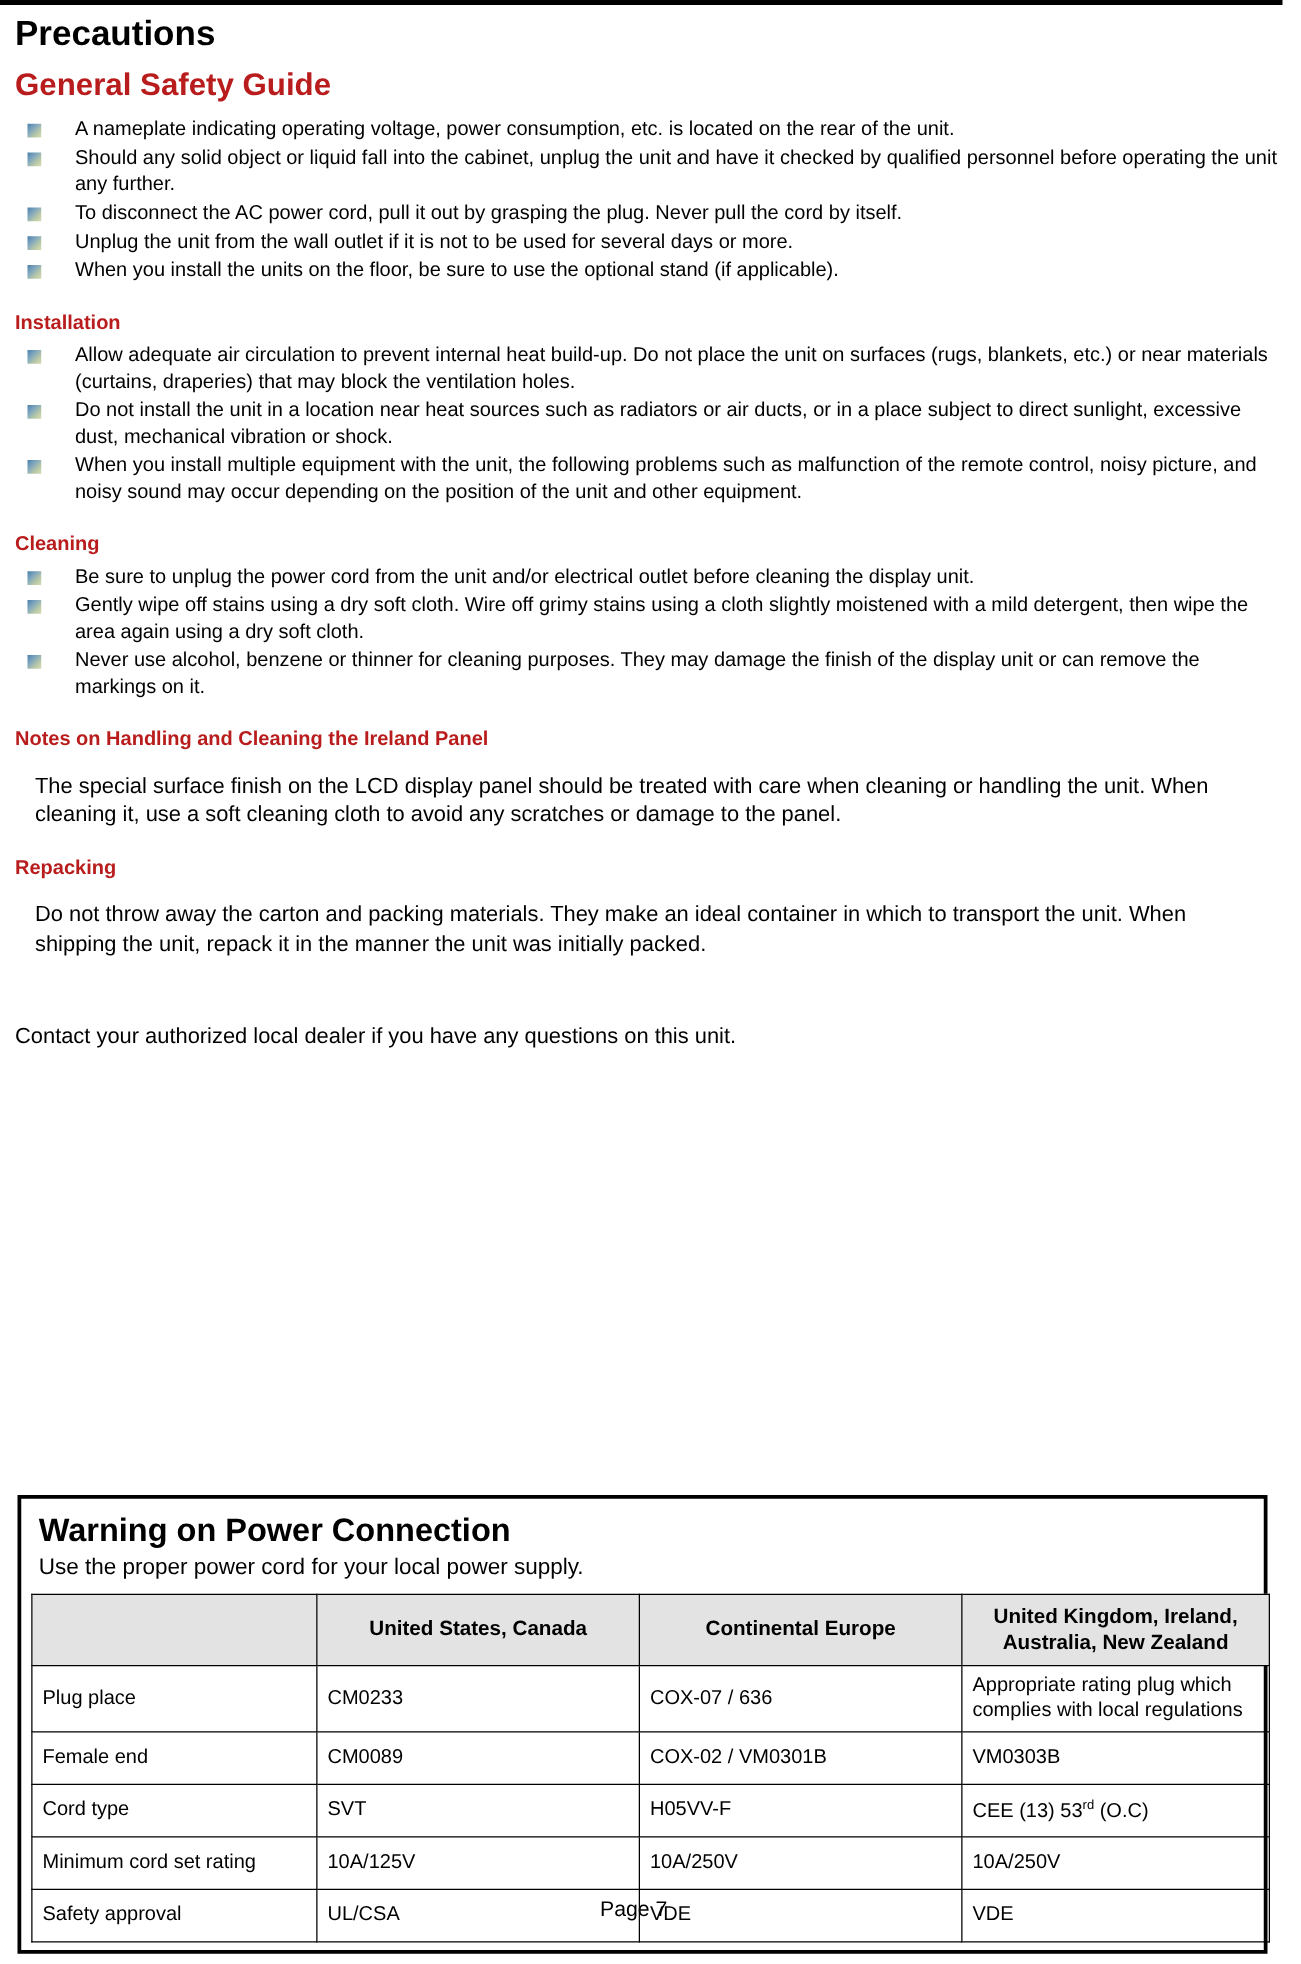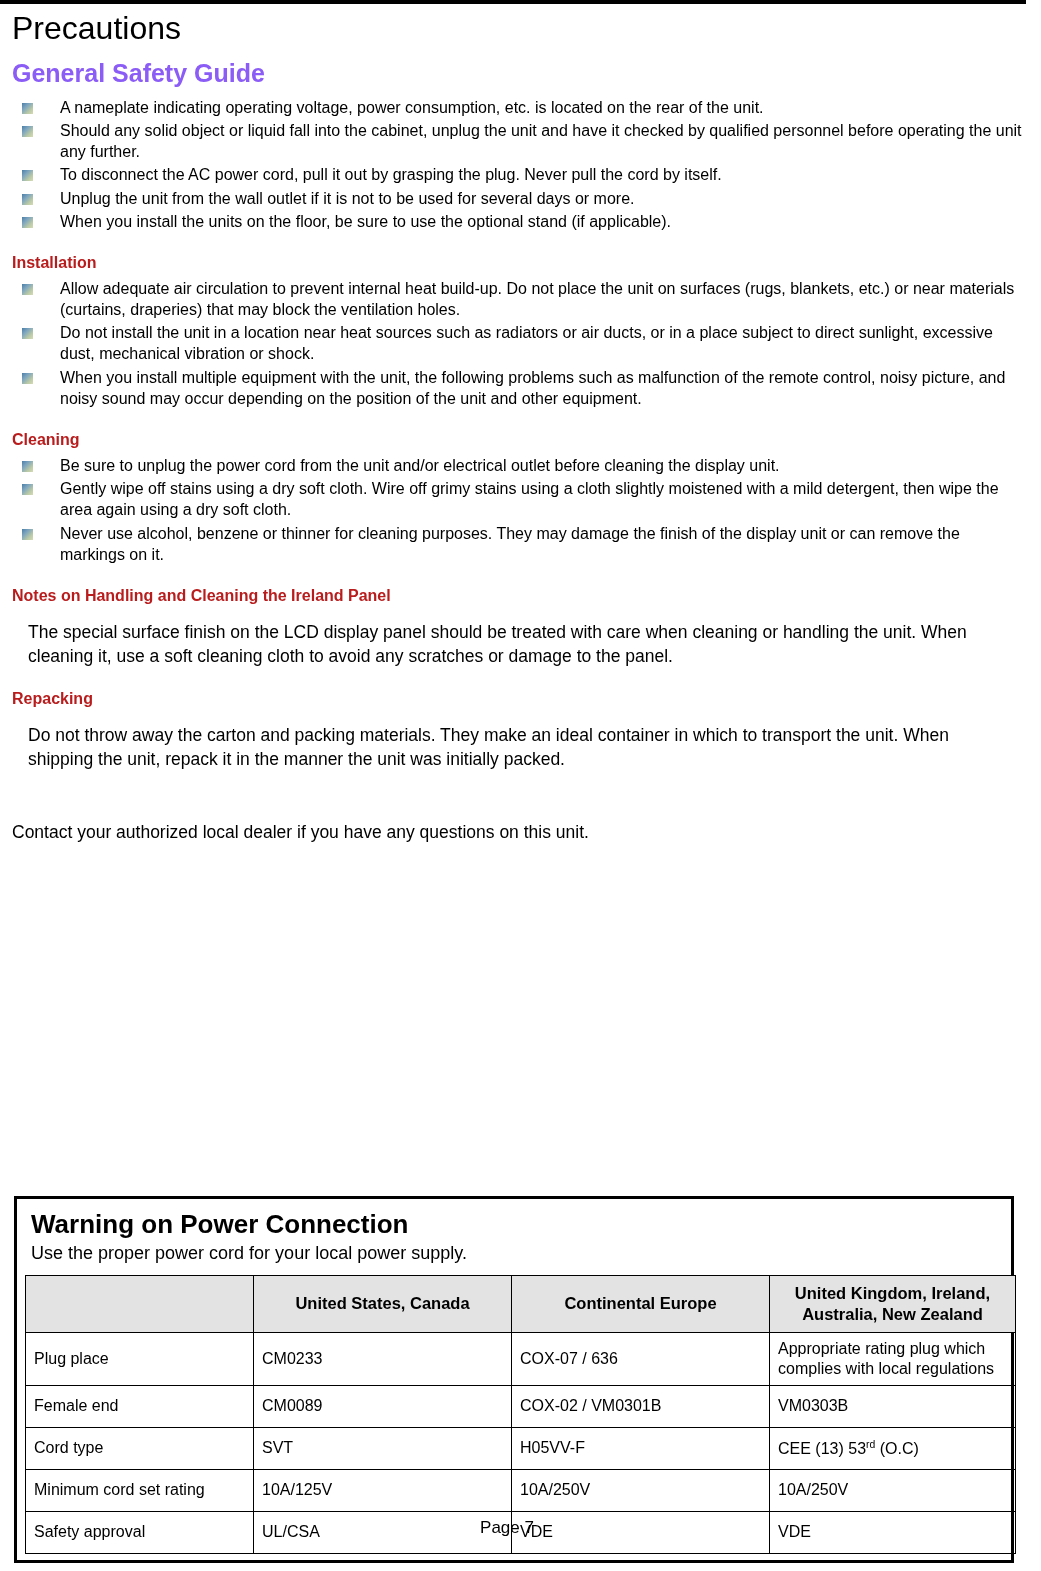--- a/index.html
+++ b/index.html
@@ -34,31 +34,31 @@
   }
 
   .content {
     position: absolute;
     left: 12px;
     top: 12px;
     width: 1017px;
   }
 
   h1.doc-title {
-    font-size: 32px;
-    font-weight: normal;
+    font-size: 28px;
+    font-weight: bold;
     margin: 0 0 14px 0;
     line-height: 1.05;
     letter-spacing: 0px;
   }
 
   h2.sec-head {
     font-size: 25px;
     font-weight: bold;
-    color: #8b5cf6;
+    color: #b91c1c;
     margin: 0 0 10px 0;
     line-height: 1.1;
   }
 
   h3.sub-head {
     font-size: 16px;
     font-weight: bold;
     color: #b91c1c;
     margin: 22px 0 6px 0;
     line-height: 1.15;

